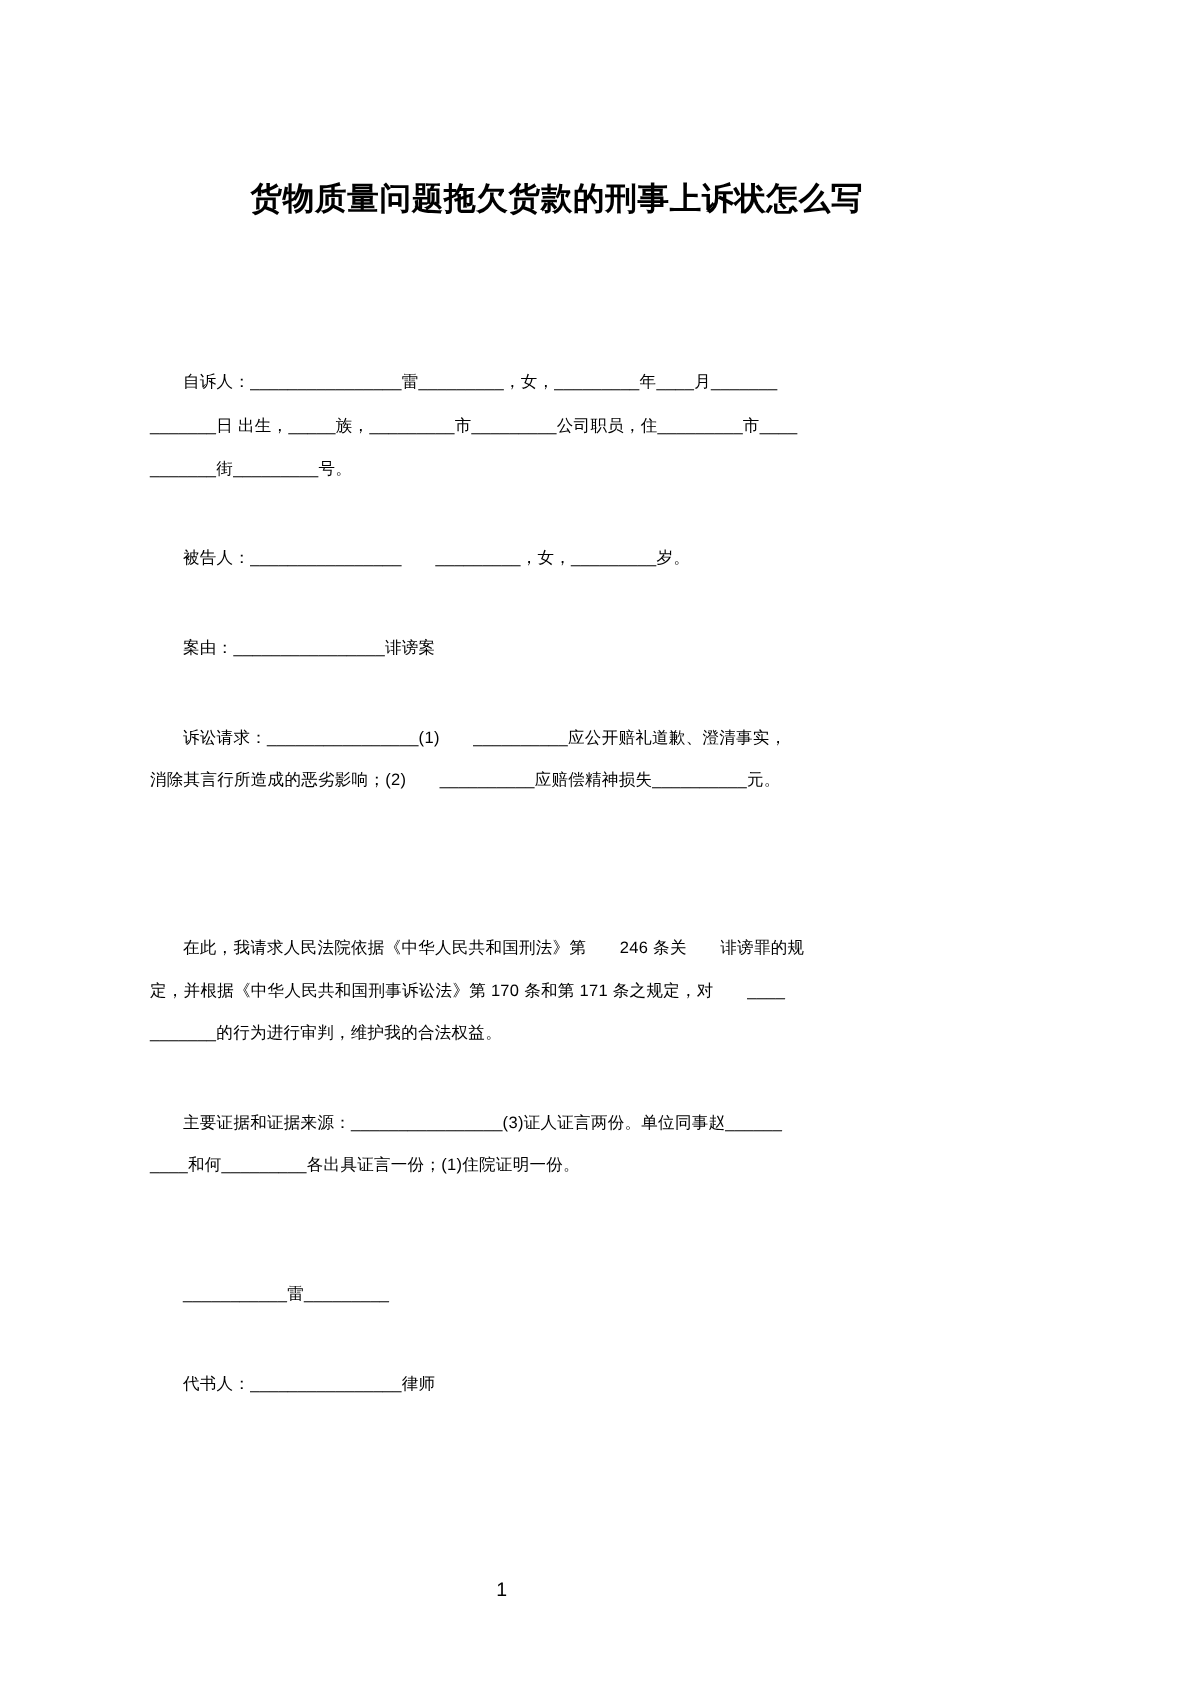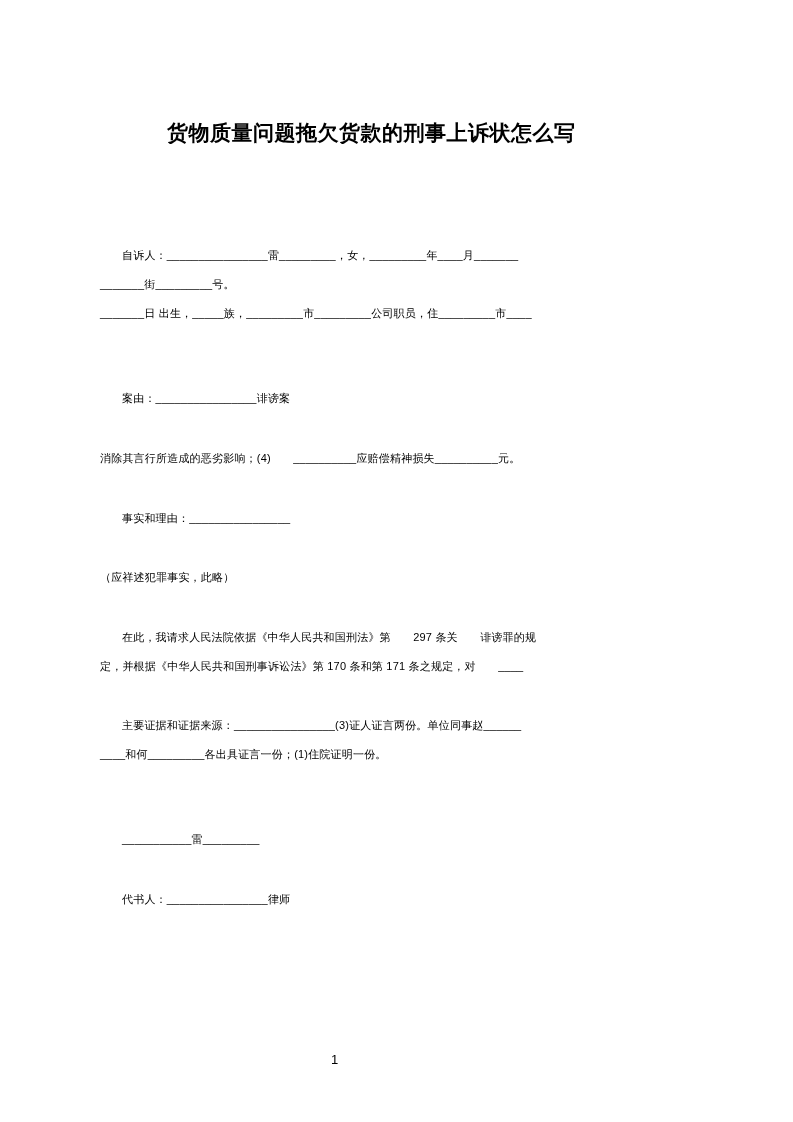--- a/index.html
+++ b/index.html
@@ -61,46 +61,47 @@
 
 <div class="page">
 
   <div class="doc-body">
 
     <h1 class="doc-title">货物质量问题拖欠货款的刑事上诉状怎么写</h1>
 
     <div class="gap-lg"></div>
 
     <p class="para indent">自诉人：________________雷_________，女，_________年____月_______</p>
+    <p class="para">_______日 出生，_____族，_________市_________公司职员，住_________市____</p>
     <p class="para">_______街_________号。</p>
-    <p class="para">_______日 出生，_____族，_________市_________公司职员，住_________市____</p>
 
     <div class="gap-md"></div>
 
+    <p class="para indent">被告人：________________　　_________，女，_________岁。</p>
 
     <div class="gap-md"></div>
 
     <p class="para indent">案由：________________诽谤案</p>
 
     <div class="gap-md"></div>
 
-    <p class="para">消除其言行所造成的恶劣影响；(4)　　__________应赔偿精神损失__________元。</p>
+    <p class="para indent">诉讼请求：________________(1)　　__________应公开赔礼道歉、澄清事实，</p>
+    <p class="para">消除其言行所造成的恶劣影响；(2)　　__________应赔偿精神损失__________元。</p>
 
     <div class="gap-md"></div>
 
-    <p class="para indent">事实和理由：________________</p>
 
     <div class="gap-md"></div>
 
-    <p class="para">（应祥述犯罪事实，此略）</p>
 
     <div class="gap-md"></div>
 
-    <p class="para indent">在此，我请求人民法院依据《中华人民共和国刑法》第　　297 条关　　诽谤罪的规</p>
+    <p class="para indent">在此，我请求人民法院依据《中华人民共和国刑法》第　　246 条关　　诽谤罪的规</p>
     <p class="para">定，并根据《中华人民共和国刑事诉讼法》第 170 条和第 171 条之规定，对　　____</p>
+    <p class="para">_______的行为进行审判，维护我的合法权益。</p>
 
     <div class="gap-md"></div>
 
     <p class="para indent">主要证据和证据来源：________________(3)证人证言两份。单位同事赵______</p>
     <p class="para">____和何_________各出具证言一份；(1)住院证明一份。</p>
 
     <div class="gap-md"></div>
 
 
     <div class="gap-md"></div>

